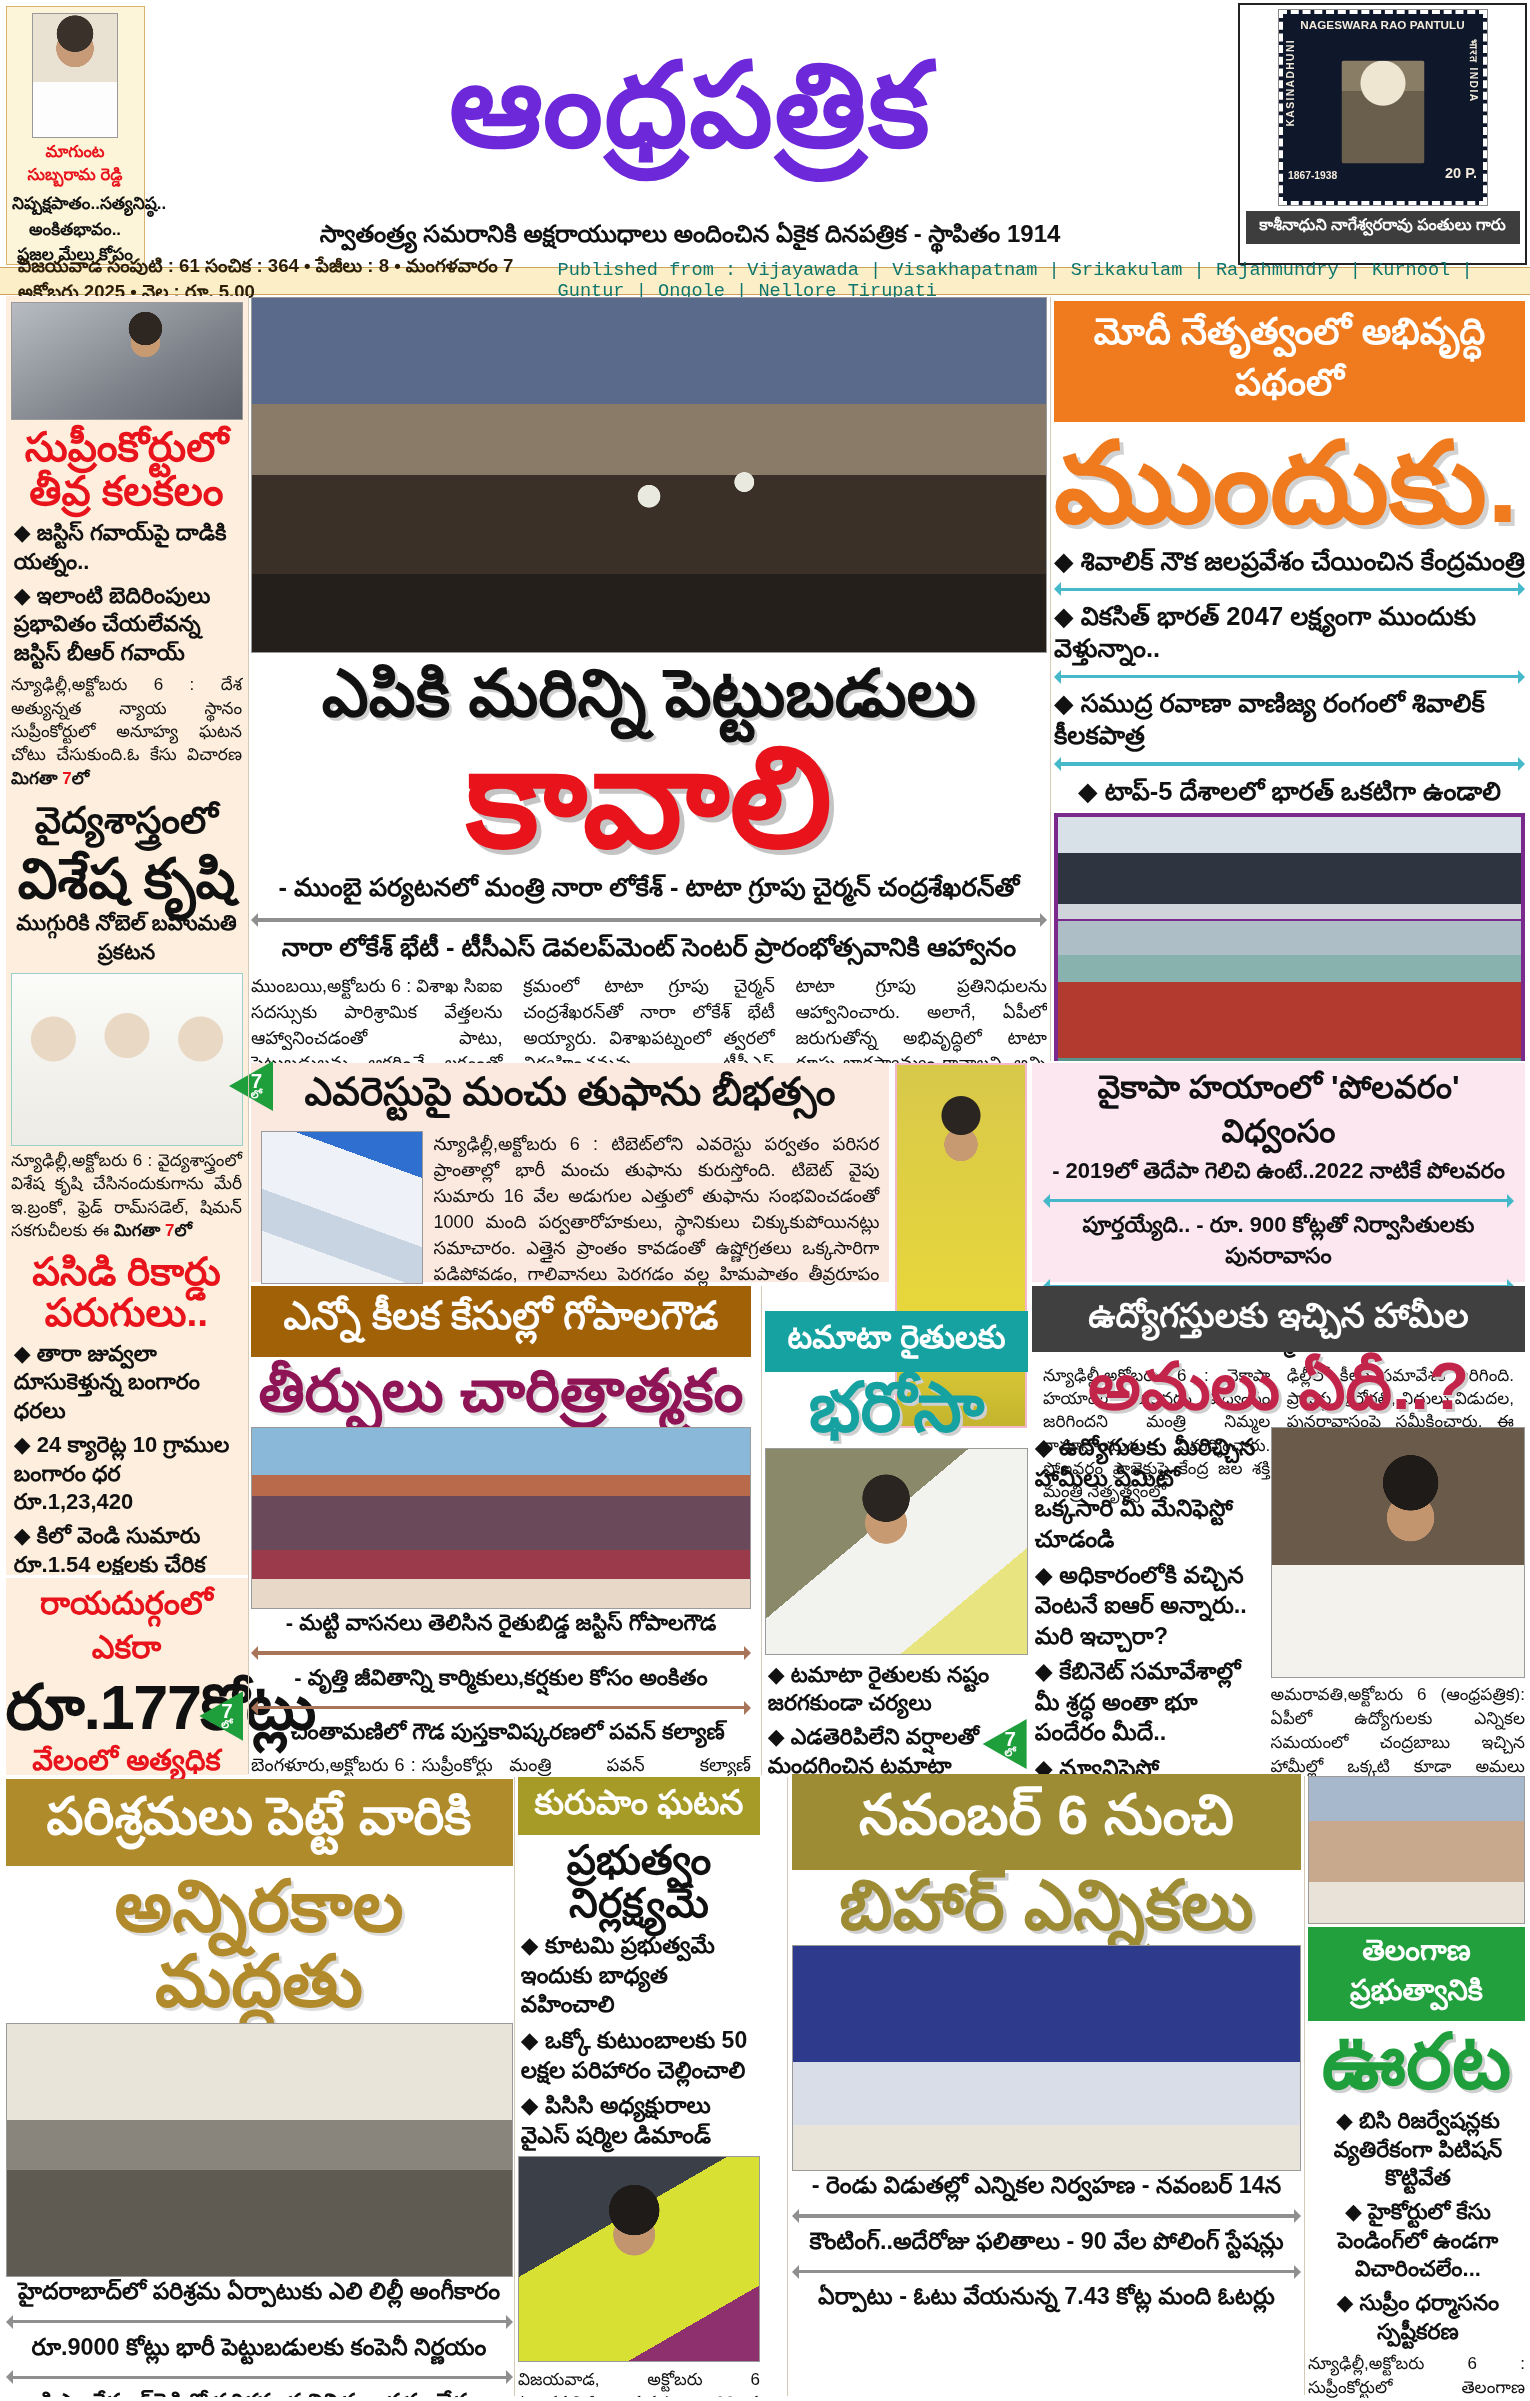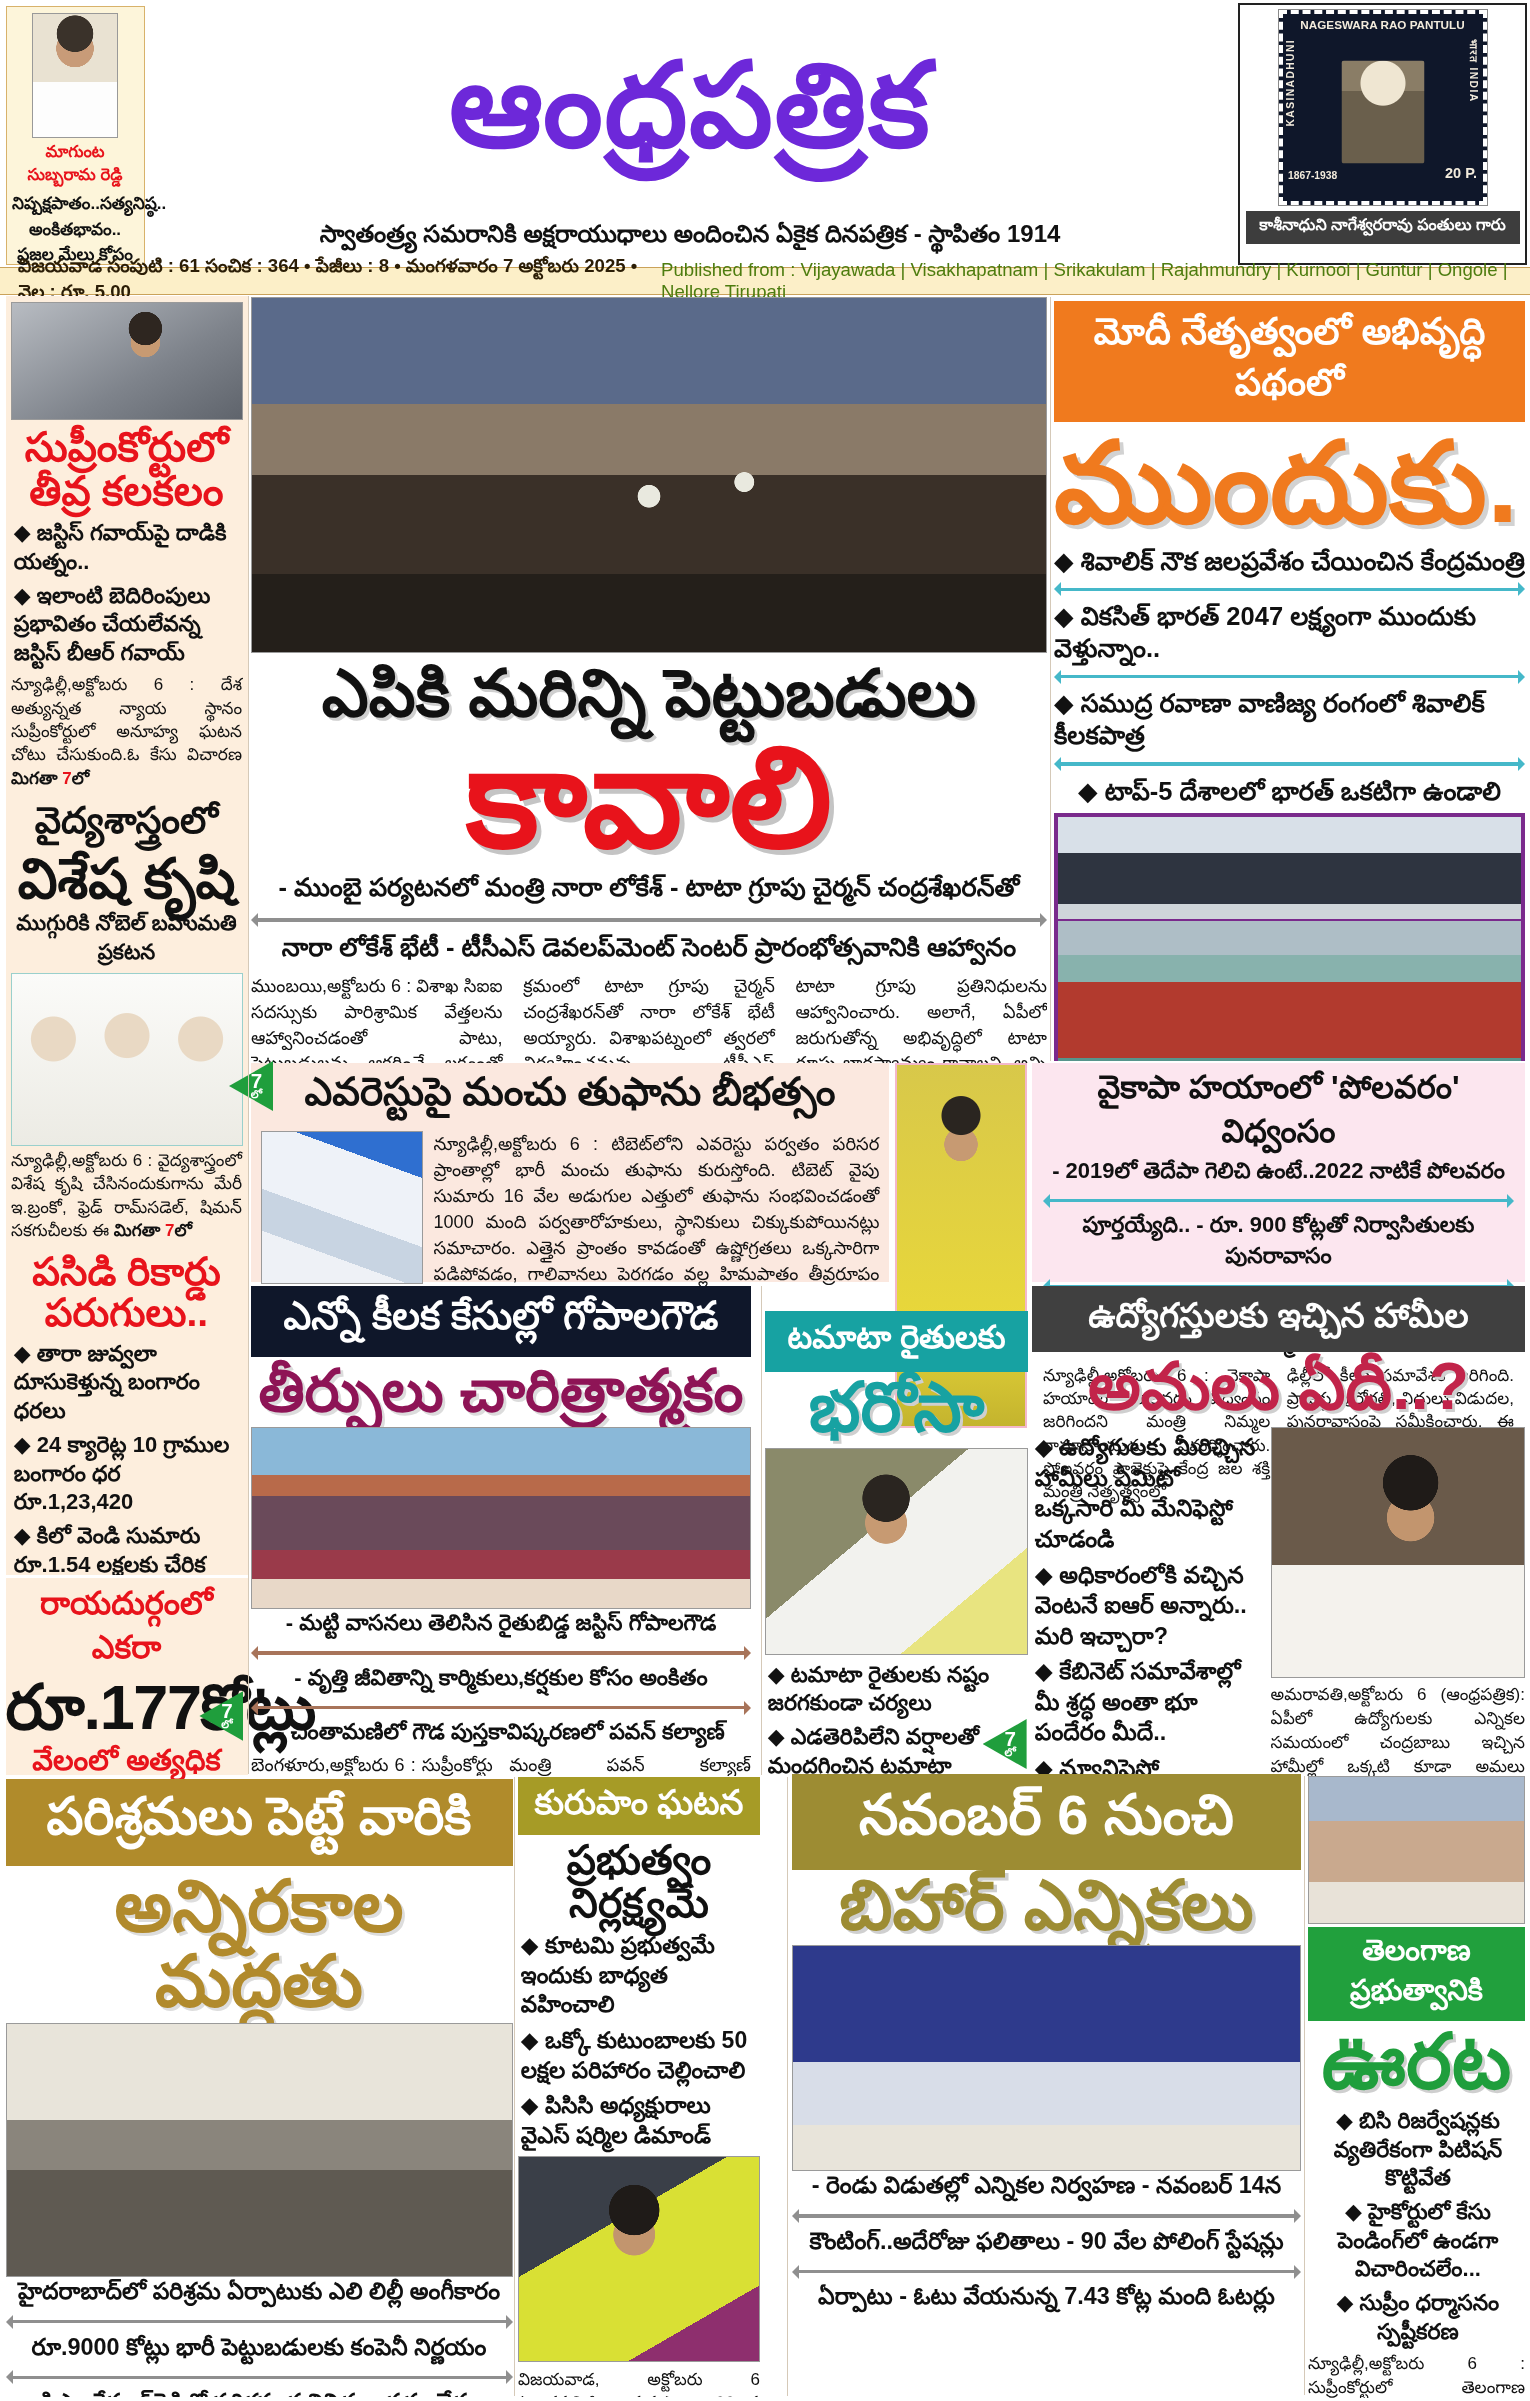--- a/index.html
+++ b/index.html
@@ -52,21 +52,21 @@
       background:radial-gradient(circle at 50% 22%,#efe6d2 0 22px,transparent 23px),
                  linear-gradient(180deg,#8a7d66 0 30%,#6a5f4c 30%);border-radius:2.8px;}
   .stamp-years{position:absolute;left:5.5px;bottom:20.6px;color:#f3ecdd;font-size:10.3px;font-weight:bold;}
   .stamp-value{position:absolute;right:5.5px;bottom:20.6px;color:#f3ecdd;font-size:14.5px;font-weight:bold;}
   .stamp-caption{margin-top:5.5px;background:#3d3d3d;color:#fff;font-weight:bold;font-size:16px;
       padding:5.5px 2.8px;text-align:center;width:100%;box-sizing:border-box;}
   #dateline{position:absolute;left:0;top:267px;width:1531px;height:27.5px;background:#fcefc8;
       border-top:1.4px solid #caa25a;border-bottom:1.4px solid #caa25a;display:flex;align-items:center;
       justify-content:space-between;padding:0 18px;box-sizing:border-box;}
   .dl-left{font-weight:bold;font-size:18.6px;color:#2b1d06;}
-  .dl-right{font-family:Liberation Sans, sans-serif;font-size:18.6px;color:#4d7c0f;}
+  .dl-right{font-family:Liberation Mono, monospace;font-size:18.6px;color:#0f766e;}
 
   
   #left-col{position:absolute;left:5.5px;top:296px;width:242px;height:1279px;background:#fdeedd;
       overflow:hidden;padding:2.8px 5.5px;box-sizing:border-box;}
   .lc-photo{width:230px;height:116px;margin:2.8px auto;}
   .ph-judge{background:radial-gradient(circle at 58% 22%,#2e2620 0 16.5px,transparent 17px),
             radial-gradient(circle at 58% 34%,#c79a72 0 14.5px,transparent 15px),
             linear-gradient(150deg,#b8bcc2,#7e838b 60%,#5f646c);}
   .sup-h{color:#e8131b;font-size:41px;font-weight:900;text-align:center;line-height:1.08;margin:5.5px 0 1.4px;}
   #left-col ul.blist{font-size:22px;}
@@ -126,21 +126,21 @@
                 radial-gradient(circle at 50% 22%,#c79a72 0 16.5px,transparent 17px),
                 linear-gradient(#d8c84a,#e8d73a 70%,#c4b42e);}
   #polavaram{position:absolute;left:1032px;top:1063px;width:493px;height:219px;background:#fce6ef;
       padding:5.5px 11px;box-sizing:border-box;}
   .pol-h{font-size:32px;font-weight:900;text-align:center;}
   .pol-d{font-size:22px;font-weight:bold;text-align:center;margin:1.4px 0;}
   .pol-cols{column-count:2;column-gap:16.5px;font-size:17px;line-height:1.36;text-align:justify;margin-top:4.1px;}
 
   
   #gowda{position:absolute;left:251px;top:1286px;width:500px;height:490px;overflow:hidden;}
-  .gw-banner{background:#0f172a;font-size:39px;padding:8.3px 2.8px;}
+  .gw-banner{background:#a16207;font-size:39px;padding:8.3px 2.8px;}
   .gw-h{color:#8e1456;font-size:59px;font-weight:900;text-align:center;line-height:1.05;
      text-shadow:2.8px 2.8px 0 #dcdcdc;margin:4.1px 0;}
   .gw-photo{height:180px;
      background:linear-gradient(180deg,#8ab8d8 0 26%,#b86a4a 26% 38%,#6a4a5a 38% 68%,#9a3a4a 68% 84%,#e8d8c8 84%);}
   .gw-d{font-size:22px;font-weight:bold;text-align:center;margin:1.4px 0;}
   .gw-cols{column-count:2;column-gap:16.5px;font-size:18px;line-height:1.38;text-align:justify;margin-top:2.8px;}
 
   
   #tomato{position:absolute;left:765px;top:1311px;width:263px;height:465px;overflow:hidden;}
   .tm-banner{background:#17a2a2;font-size:32px;padding:8.3px 2.8px;}

